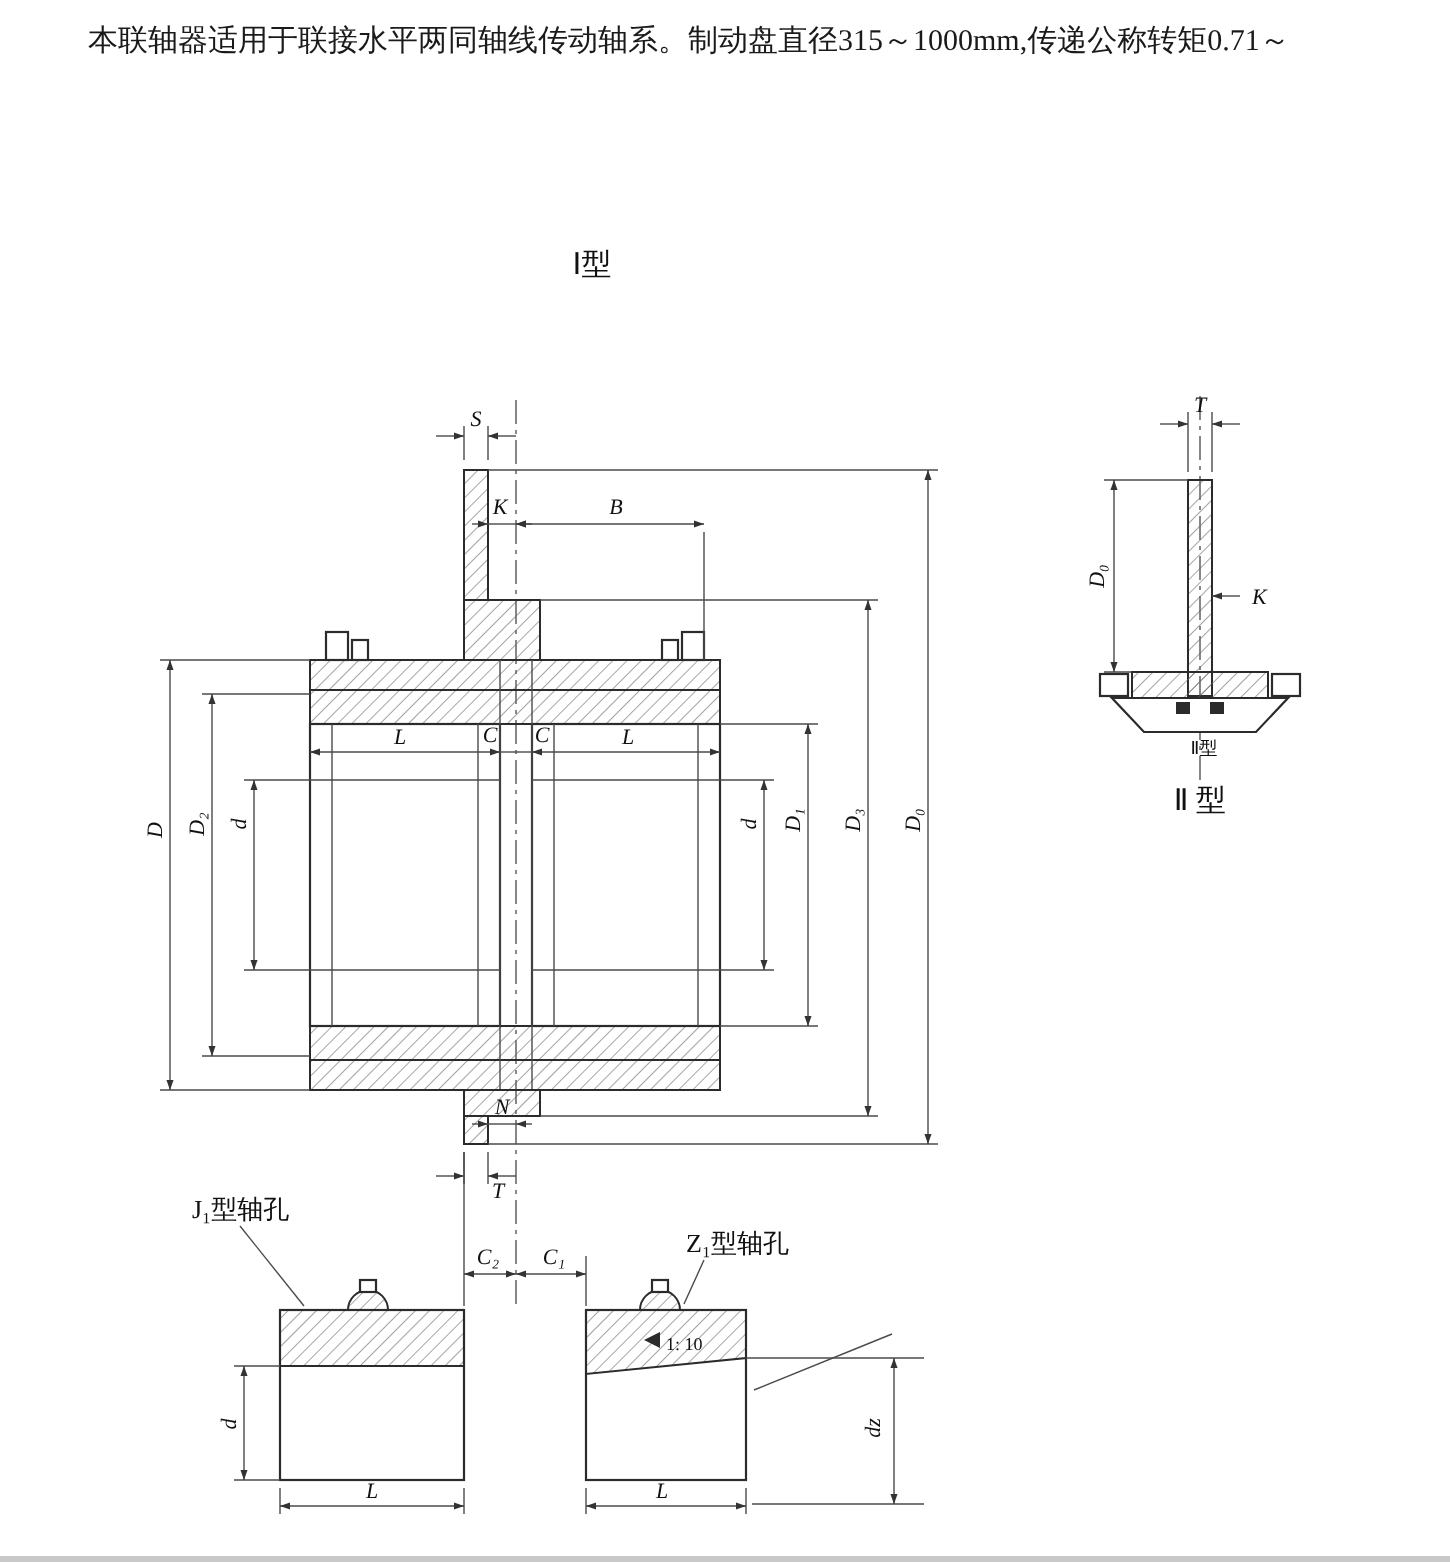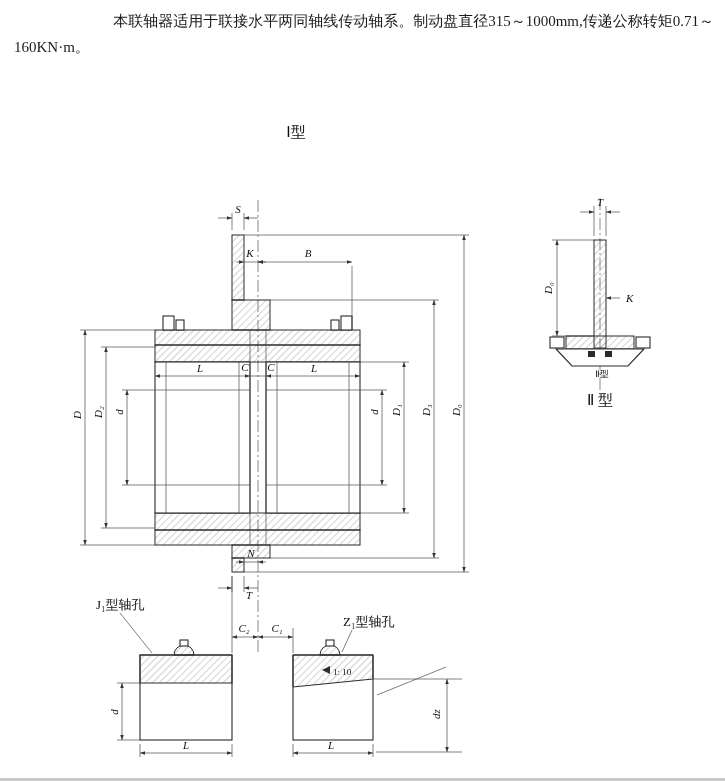--- a/index.html
+++ b/index.html
@@ -1,19 +1,19 @@
 <!DOCTYPE html>
 <html><head>
 <meta charset="utf-8">
 <style>
   html,body{margin:0;padding:0;background:#e9e9e9;}
   .page{position:relative;width:725px;height:781px;background:#ffffff;overflow:hidden;
         font-family:"Liberation Serif",serif;color:#1a1a1a;}
   .para{position:absolute;left:14px;top:8px;width:700px;font-size:15px;line-height:1.75;}
-  .para .l1{text-indent:2em;text-align:right;}
+  .para .l1{text-indent:2em;}
   .page-edge{position:absolute;left:0;right:0;bottom:0;height:3px;background:#c9c9c9;}
   svg{position:absolute;left:0;top:0;}
   .sp{fill:#ffffff;stroke:#2b2b2b;stroke-width:1.1;}
   .hp{fill:url(#h);stroke:#2b2b2b;stroke-width:1;}
   .fill{fill:#2b2b2b;stroke:none;}
   .thin{stroke:#4a4a4a;stroke-width:0.7;fill:none;}
   .dim{stroke:#4a4a4a;stroke-width:0.7;fill:none;}
   .cl{stroke:#555;stroke-width:0.7;fill:none;stroke-dasharray:12 3 2 3;}
   text{fill:#111;}
   text.dl{font:italic 11px "Liberation Serif",serif;}
@@ -21,21 +21,20 @@
   text.capbig{font:15px "Liberation Serif",serif;}
   text.small{font:9px "Liberation Serif",serif;}
 </style>
 </head>
 <body>
 
 <div class="page">
 
   <div class="para">
     <div class="l1">本联轴器适用于联接水平两同轴线传动轴系。制动盘直径315～1000mm,传递公称转矩0.71～</div>
-    <div class="l2">160KN·m。</div>
   </div>
 
   <svg width="725" height="781" viewBox="0 0 725 781">
     <defs>
       <pattern id="h" width="5" height="5" patternUnits="userSpaceOnUse" patternTransform="rotate(45)">
         <line x1="0" y1="0" x2="0" y2="5" stroke="#666" stroke-width="0.6"></line>
       </pattern>
       <marker id="ae" viewBox="0 0 10 10" refX="9" refY="5" markerWidth="8" markerHeight="8" orient="auto-start-reverse">
         <path d="M0,1.8 L9,5 L0,8.2 Z" fill="#333"></path>
       </marker>

